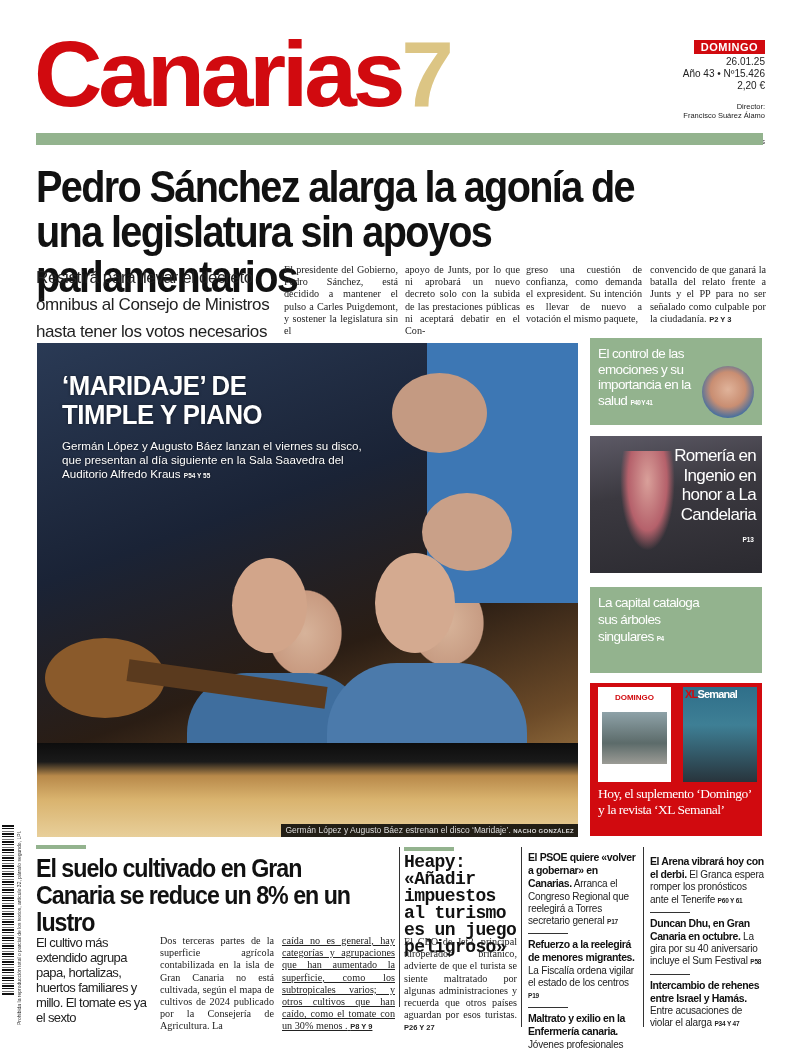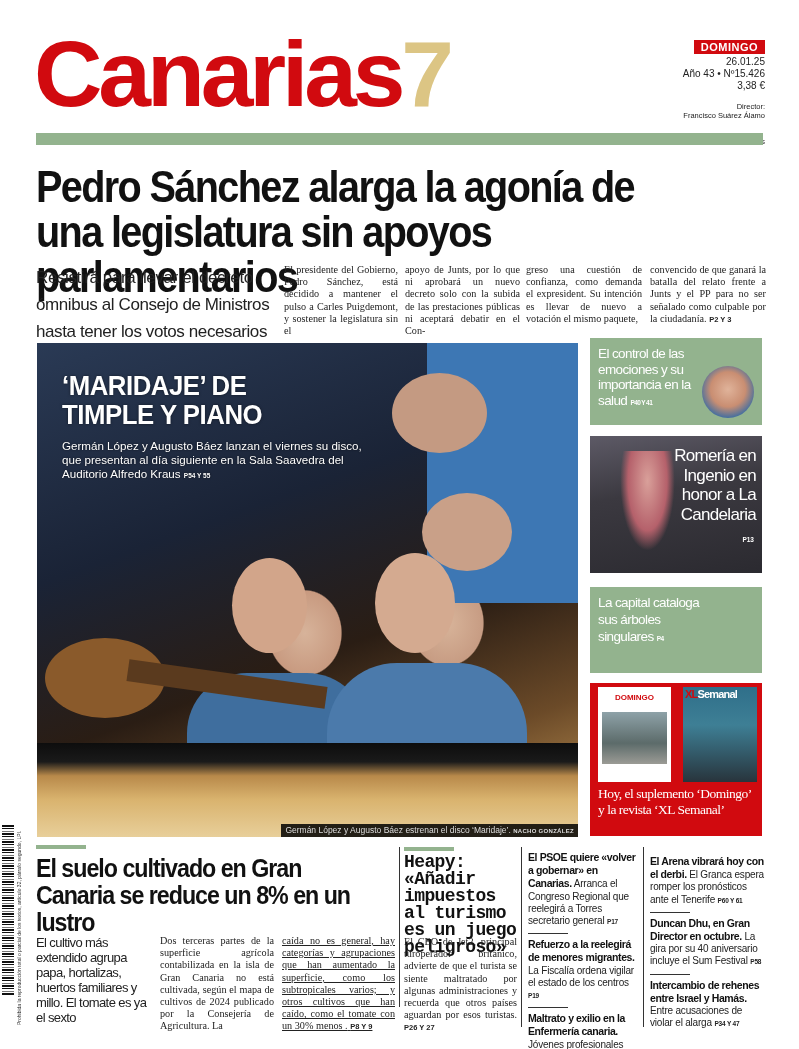--- a/index.html
+++ b/index.html
@@ -108,21 +108,21 @@
 <body>
 
 <div class="abs logo">
   <span class="name">Canarias</span><span class="seven">7</span>
 </div>
 
 <div class="abs meta">
   <div><span class="day-badge">DOMINGO</span></div>
   <div>26.01.25</div>
   <div>Año 43 • Nº15.426</div>
-  <div>3,38 €</div>
+  <div>2,20 €</div>
   <div class="small" style="margin-top:10px">Director:</div>
   <div class="small">Francisco Suárez Álamo</div>
   <div class="web">www.canarias7.es</div>
 </div>
 
 <div class="abs rule-green"></div>
 
 <h1 class="abs headline">Pedro Sánchez alarga la agonía de una legislatura sin apoyos parlamentarios</h1>
 <div class="abs subhead">Resistirá para llevar el decreto ómnibus al Consejo de Ministros hasta tener los votos necesarios</div>
 <div class="abs col c1">El presidente del Gobierno, Pedro Sánchez, está decidido a mantener el pulso a Carles Puigdemont, y sostener la legislatura sin el</div>
@@ -232,21 +232,21 @@
 </div>
 
 <div class="abs brief briefs-b">
   <div>
     <b>El Arena vibrará hoy con el derbi.</b>
     <span>El Granca espera romper los pronósticos ante el Tenerife</span>
     <span class="ref">P60 Y 61</span>
   </div>
   <div class="brief-sep"></div>
   <div>
-    <b>Duncan Dhu, en Gran Director en octubre.</b>
+    <b>Duncan Dhu, en Gran Canaria en octubre.</b>
     <span>La gira por su 40 aniversario incluye el Sum Festival</span>
     <span class="ref">P58</span>
   </div>
   <div class="brief-sep"></div>
   <div>
     <b>Intercambio de rehenes entre Israel y Hamás.</b>
     <span>Entre acusaciones de violar el alarga</span>
     <span class="ref">P34 Y 47</span>
   </div>
 </div>

